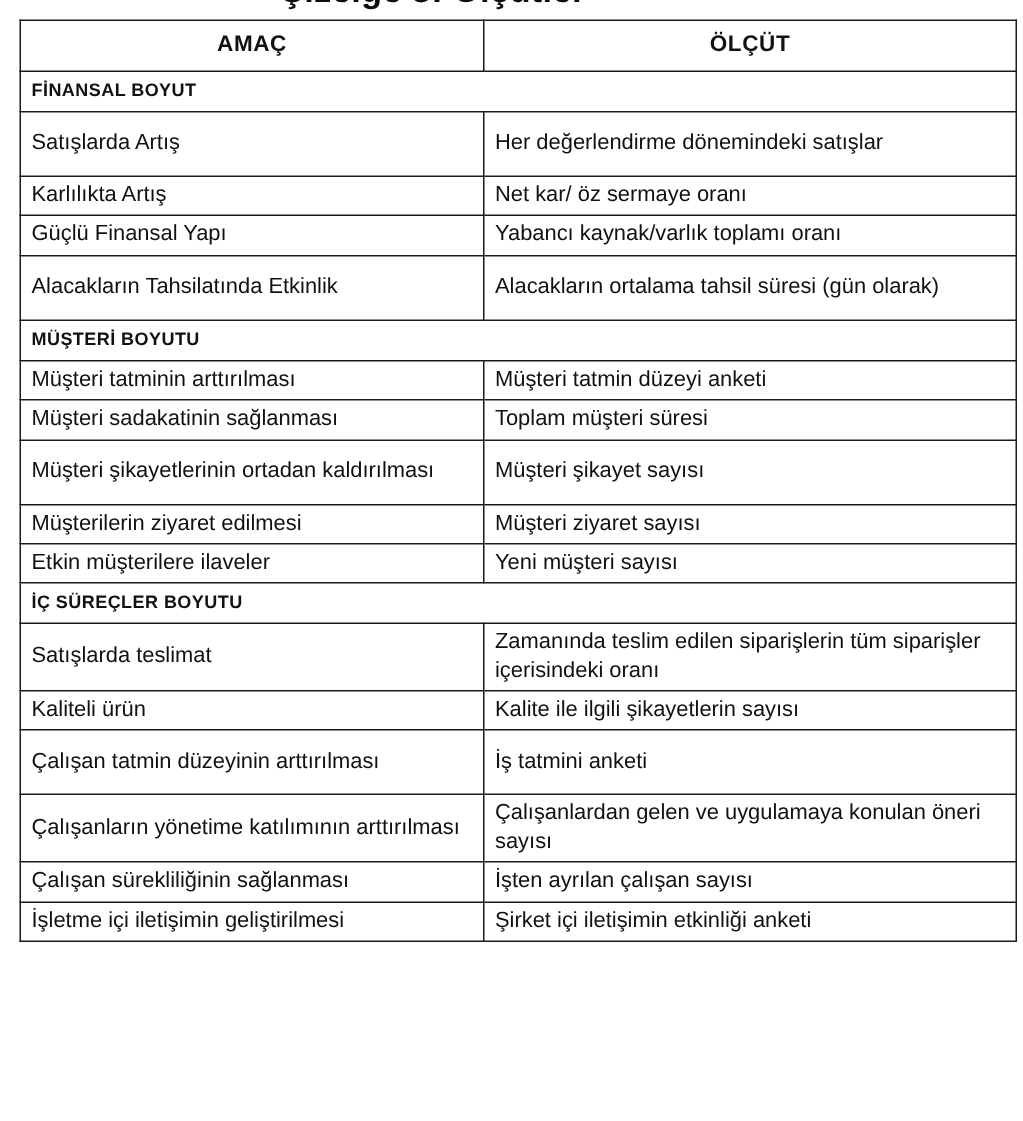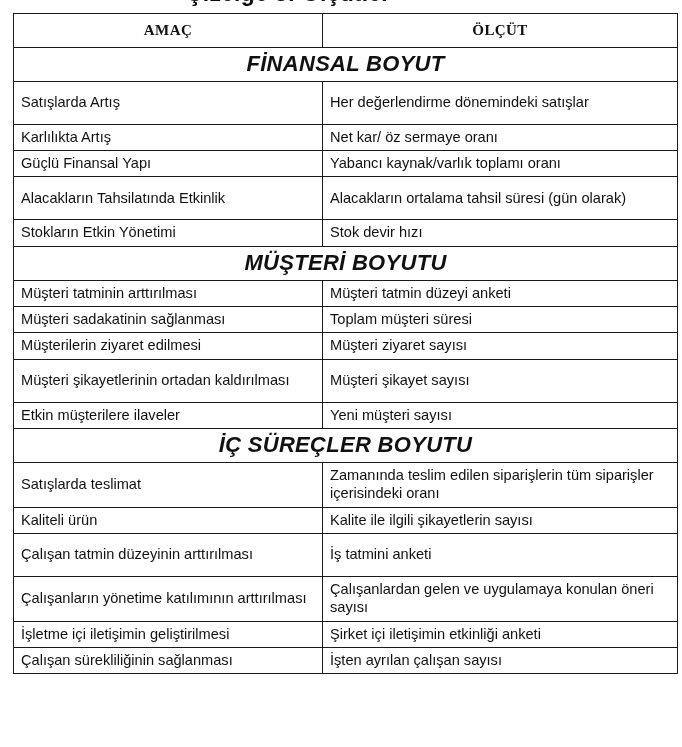--- a/index.html
+++ b/index.html
@@ -69,29 +69,26 @@
 
   
   tr.header-row th {
     text-align: center;
     font-weight: bold;
     font-size: 15px;
     letter-spacing: 0.4px;
     height: 34px;
     padding-top: 5px;
     padding-bottom: 5px;
-    font-family: Liberation Serif, serif;
   }
 
   
   tr.section-row td {
-    text-align: center;
     font-weight: bold;
-    font-style: italic;
-    font-size: 22px;
+    font-size: 12px;
     letter-spacing: 0.3px;
     height: 27px;
     padding-top: 2px;
     padding-bottom: 3px;
   }
 
   tr.data-row td { height: 26px; margin-top: 8px; }
   tr.data-row.tall td { height: 43px; }
 
   td.cell-amac { }
@@ -129,42 +126,38 @@
           <td class="cell-olcut">Net kar/ öz sermaye oranı</td>
         </tr>
         <tr class="data-row">
           <td class="cell-amac">Güçlü Finansal Yapı</td>
           <td class="cell-olcut">Yabancı kaynak/varlık toplamı oranı</td>
         </tr>
         <tr class="data-row tall">
           <td class="cell-amac">Alacakların Tahsilatında Etkinlik</td>
           <td class="cell-olcut">Alacakların ortalama tahsil süresi (gün olarak)</td>
         </tr>
-        <tr class="data-row">
-          <td class="cell-amac">Stokların Etkin Yönetimi</td>
-          <td class="cell-olcut">Stok devir hızı</td>
-        </tr>
         <tr class="section-row">
           <td colspan="2">MÜŞTERİ BOYUTU</td>
         </tr>
         <tr class="data-row">
           <td class="cell-amac">Müşteri tatminin arttırılması</td>
           <td class="cell-olcut">Müşteri tatmin düzeyi anketi</td>
         </tr>
         <tr class="data-row">
           <td class="cell-amac">Müşteri sadakatinin sağlanması</td>
           <td class="cell-olcut">Toplam müşteri süresi</td>
         </tr>
+        <tr class="data-row tall">
+          <td class="cell-amac">Müşteri şikayetlerinin ortadan kaldırılması</td>
+          <td class="cell-olcut">Müşteri şikayet sayısı</td>
+        </tr>
         <tr class="data-row">
           <td class="cell-amac">Müşterilerin ziyaret edilmesi</td>
           <td class="cell-olcut">Müşteri ziyaret sayısı</td>
-        </tr>
-        <tr class="data-row tall">
-          <td class="cell-amac">Müşteri şikayetlerinin ortadan kaldırılması</td>
-          <td class="cell-olcut">Müşteri şikayet sayısı</td>
         </tr>
         <tr class="data-row">
           <td class="cell-amac">Etkin müşterilere ilaveler</td>
           <td class="cell-olcut">Yeni müşteri sayısı</td>
         </tr>
         <tr class="section-row">
           <td colspan="2">İÇ SÜREÇLER BOYUTU</td>
         </tr>
         <tr class="data-row tall">
           <td class="cell-amac">Satışlarda teslimat</td>
@@ -176,22 +169,22 @@
         </tr>
         <tr class="data-row tall">
           <td class="cell-amac">Çalışan tatmin düzeyinin arttırılması</td>
           <td class="cell-olcut">İş tatmini anketi</td>
         </tr>
         <tr class="data-row tall">
           <td class="cell-amac">Çalışanların yönetime katılımının arttırılması</td>
           <td class="cell-olcut">Çalışanlardan gelen ve uygulamaya konulan öneri sayısı</td>
         </tr>
         <tr class="data-row">
+          <td class="cell-amac">Çalışan sürekliliğinin sağlanması</td>
+          <td class="cell-olcut">İşten ayrılan çalışan sayısı</td>
+        </tr>
+        <tr class="data-row">
           <td class="cell-amac">İşletme içi iletişimin geliştirilmesi</td>
           <td class="cell-olcut">Şirket içi iletişimin etkinliği anketi</td>
-        </tr>
-        <tr class="data-row">
-          <td class="cell-amac">Çalışan sürekliliğinin sağlanması</td>
-          <td class="cell-olcut">İşten ayrılan çalışan sayısı</td>
         </tr>
       </tbody>
   </table>
 </div>
 
 </body></html>

